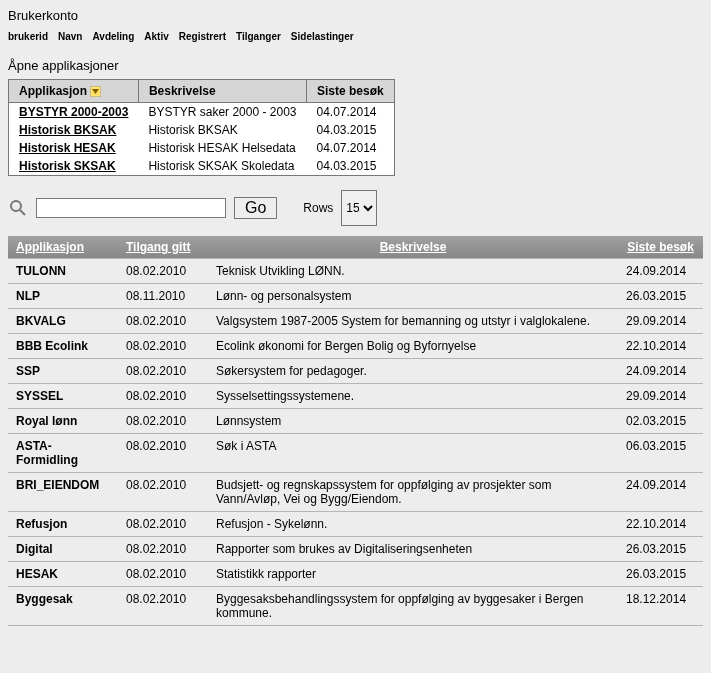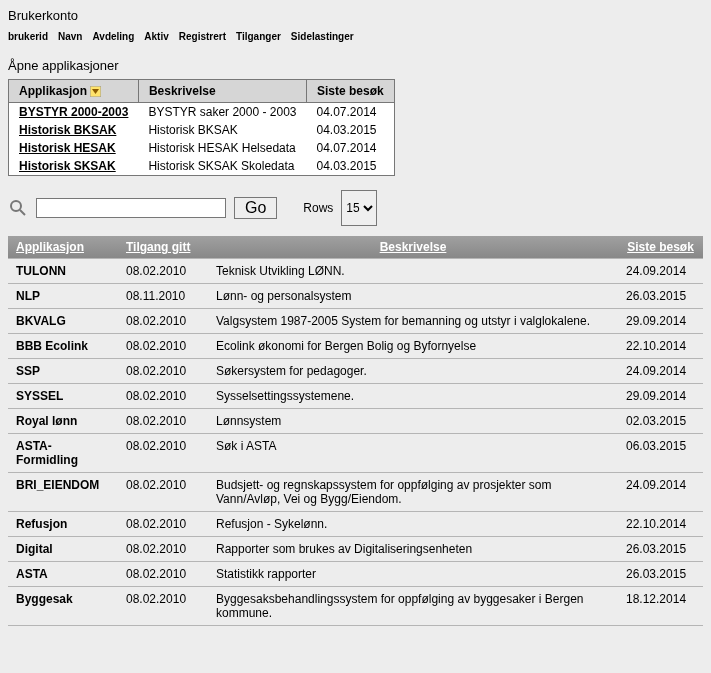--- a/index.html
+++ b/index.html
@@ -279,21 +279,21 @@
         <td>Refusjon - Sykelønn.</td>
         <td class="date">22.10.2014</td>
       </tr>
       <tr>
         <td class="app">Digital</td>
         <td class="date">08.02.2010</td>
         <td>Rapporter som brukes av Digitaliseringsenheten</td>
         <td class="date">26.03.2015</td>
       </tr>
       <tr>
-        <td class="app">ASTA</td>
+        <td class="app">HESAK</td>
         <td class="date">08.02.2010</td>
         <td>Statistikk rapporter</td>
         <td class="date">26.03.2015</td>
       </tr>
       <tr>
         <td class="app">Byggesak</td>
         <td class="date">08.02.2010</td>
         <td>Byggesaksbehandlingssystem for oppfølging av byggesaker i Bergen kommune.</td>
         <td class="date">18.12.2014</td>
       </tr>

